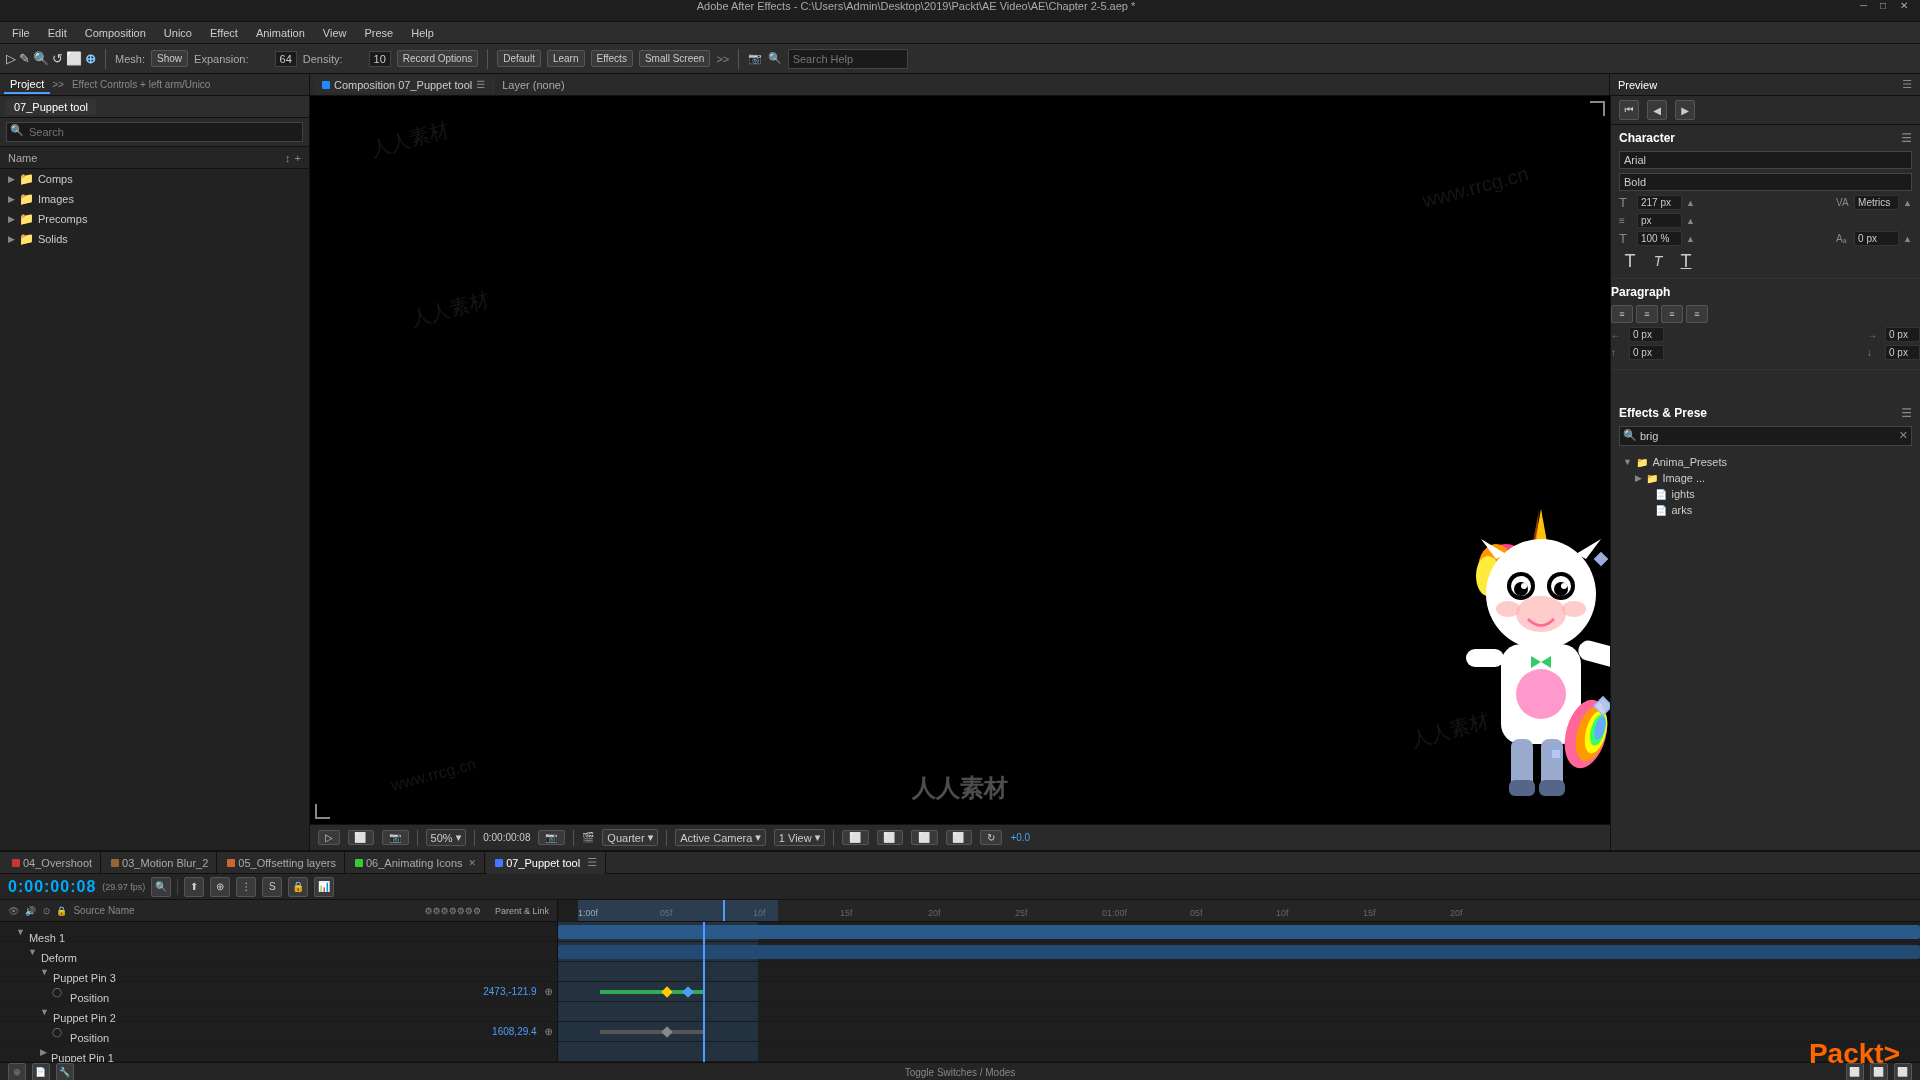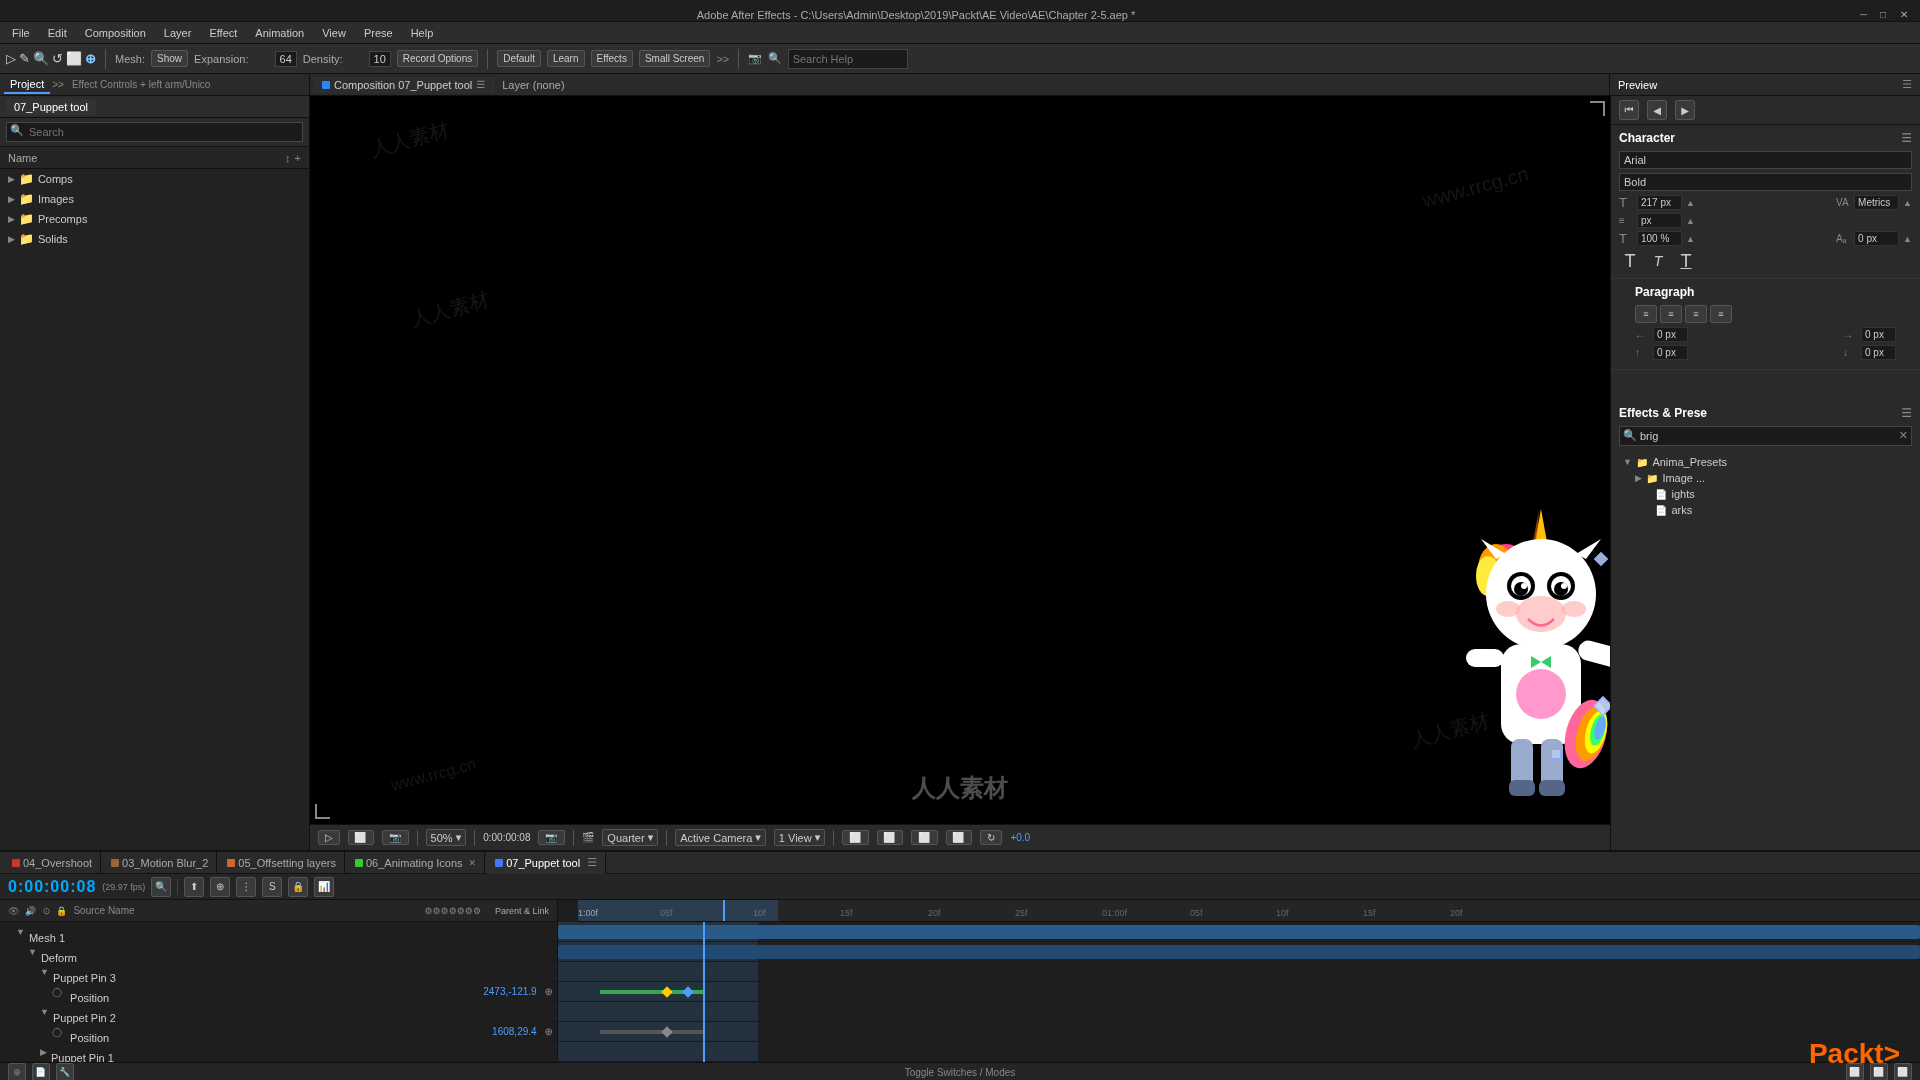--- a/index.html
+++ b/index.html
@@ -13,21 +13,21 @@
       color: #cccccc;
       user-select: none;
     }
 
     
     #title-bar {
       width: 100%;
       height: 22px;
       background: #1e1e1e;
       display: flex;
-      align-items: flex-end;
+      align-items: flex-start;
       padding: 0 8px;
       font-size: 11px;
       color: #aaa;
       border-bottom: 1px solid #111;
       gap: 36px;
     }
     #title-bar .win-controls {
       display: flex;
       gap: 8px;
     }
@@ -233,21 +233,21 @@
       display: flex;
       align-items: center;
       gap: 4px;
       margin-bottom: 3px;
     }
     .char-icon { color: #888; font-size: 11px; width: 14px; }
     .char-num { width: 45px; background: #1a1a1a; border: 1px solid #333; color: #ccc; font-size: 10px; padding: 1px 3px; }
 
     
     #paragraph-panel {
-      padding: 6px 24px;
+      padding: 6px 0;
       border-bottom: 1px solid #333;
     }
     #paragraph-panel-header {
       font-size: 12px;
       color: #fff;
       margin-bottom: 6px;
     }
     .para-align-row {
       display: flex;
       gap: 3px;
@@ -534,21 +534,21 @@
     <span class="win-btn">─</span>
     <span class="win-btn">□</span>
     <span class="win-btn">✕</span>
   </div>
 </div>
 
 <div id="menu-bar">
   <span class="menu-item">File</span>
   <span class="menu-item">Edit</span>
   <span class="menu-item">Composition</span>
-  <span class="menu-item">Layer</span>
+  <span class="menu-item">Unico</span>
   <span class="menu-item">Effect</span>
   <span class="menu-item">Animation</span>
   <span class="menu-item">View</span>
   <span class="menu-item">Prese</span>
   <span class="menu-item">Help</span>
 </div>
 
 <div id="toolbar">
 
   <span style="display:flex;gap:3px;align-items:center;">

